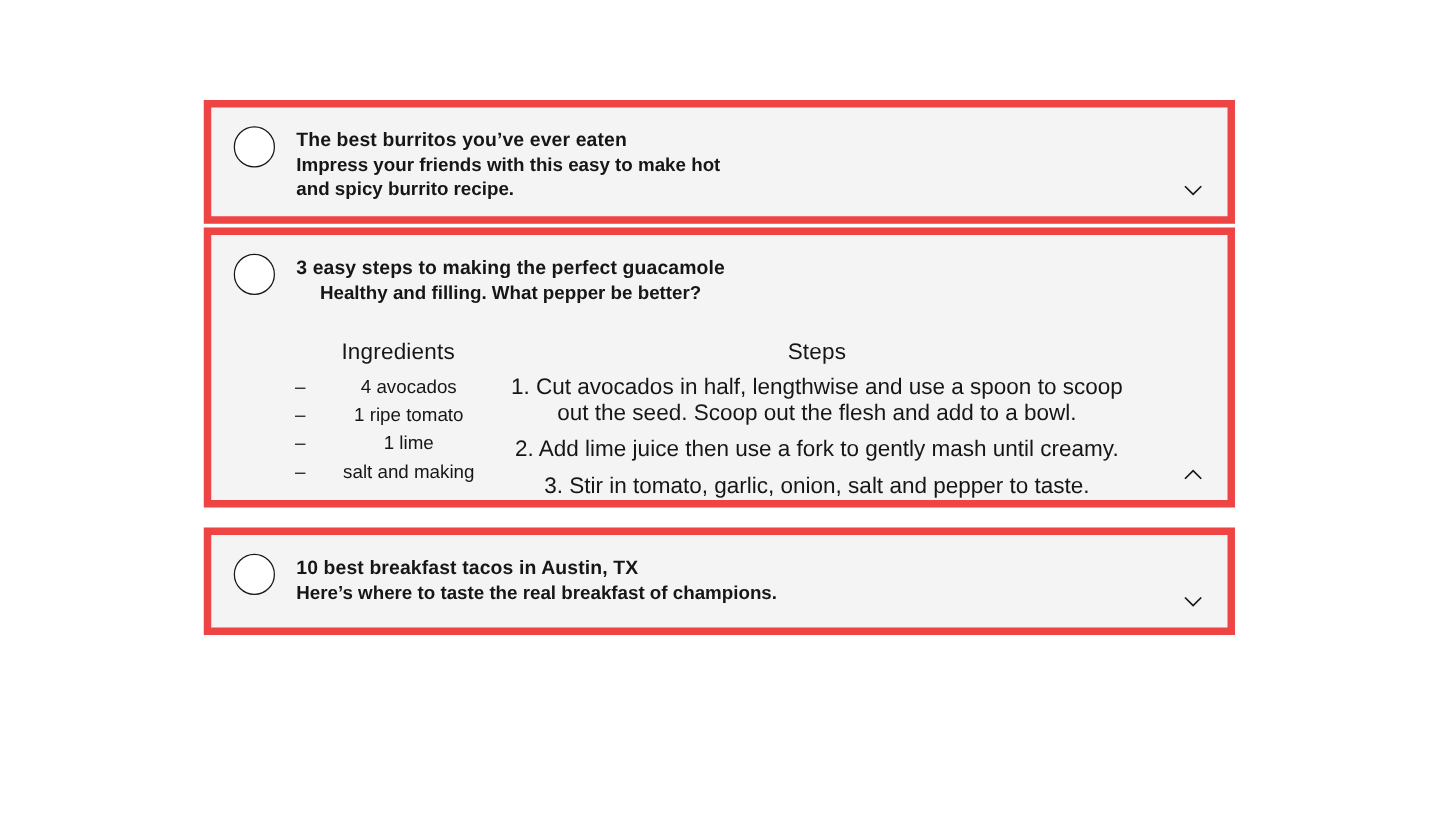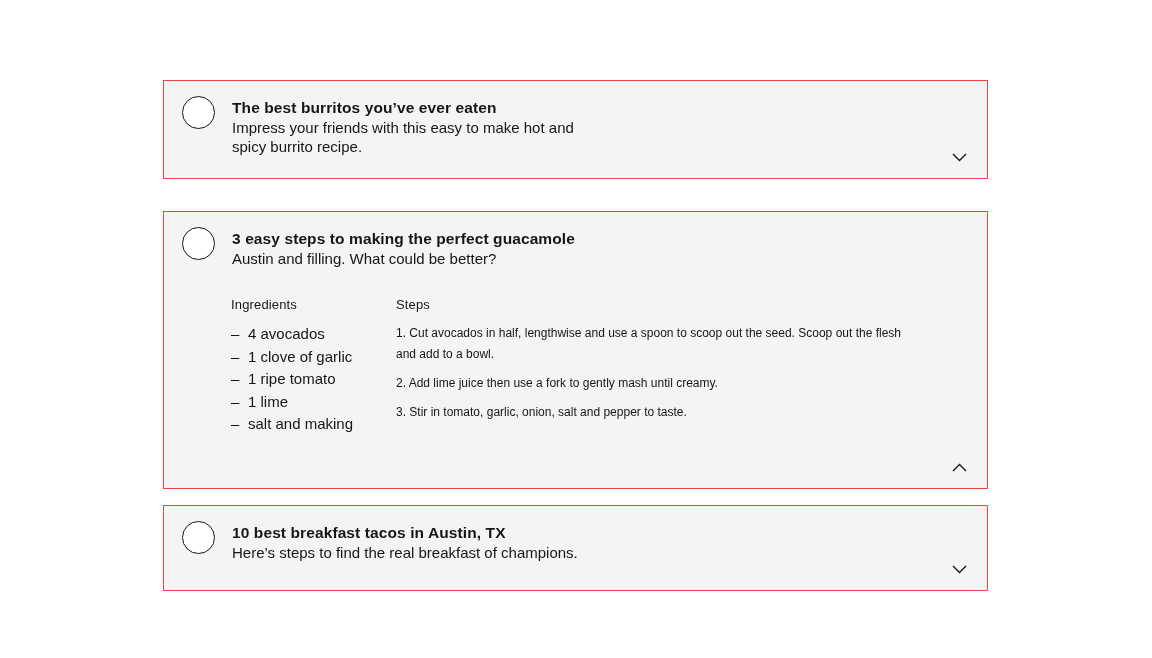--- a/index.html
+++ b/index.html
@@ -15,24 +15,24 @@
   .card-stack {
     position: absolute;
     left: 163px;
     top: 80px;
     width: 825px;
   }
   .card {
     position: relative;
     width: 825px;
     background: #f4f4f4;
-    border: 1px solid #ef4444;
+    border: 6px solid #ef4444;
   }
   .card-1 { height: 99px; }
-  .card-2 { height: 278px; margin-top: 32px; }
+  .card-2 { height: 224px; margin-top: 3px; text-align: center; }
   .card-3 { height: 86px; margin-top: 16px; }
   .card-header {
     display: flex;
     align-items: flex-start;
     padding: 15px 18px 0 18px;
   }
   .avatar {
     width: 33px;
     height: 33px;
     border: 1.5px solid #161616;
@@ -45,21 +45,21 @@
     padding-top: 2px;
   }
   .card-title {
     font-size: 15.5px;
     font-weight: 700;
     line-height: 19px;
     letter-spacing: 0.1px;
   }
   .card-subtitle {
     font-size: 15px;
-    font-weight: 400;
+    font-weight: 700;
     line-height: 18.5px;
     margin-top: 2px;
   }
   .narrow { max-width: 352px; }
   .toggle-btn {
     position: absolute;
     right: 20px;
     bottom: 15px;
     width: 16px;
     height: 12px;
@@ -74,40 +74,40 @@
   .chevron { display: block; }
   .recipe-body {
     position: absolute;
     left: 67px;
     top: 85px;
     display: flex;
   }
   .col-ingredients { width: 165px; }
   .col-steps { width: 505px; }
   .col-heading {
-    font-size: 13px;
+    font-size: 18px;
     font-weight: 400;
     line-height: 16px;
     letter-spacing: 0.15px;
     margin-bottom: 10px;
   }
   .ingredient-list { list-style: none; }
   .ingredient-list li {
     font-size: 15px;
     line-height: 22.5px;
     padding-left: 17px;
     position: relative;
   }
   .ingredient-list li::before {
     content: "\2013";
     position: absolute;
     left: 0;
   }
   .steps-list p {
-    font-size: 12px;
+    font-size: 18px;
     line-height: 21px;
     margin-bottom: 8px;
   }
 </style>
 </head>
 <body>
 
 <div class="card-stack">
 
   <div class="card card-1">
@@ -123,30 +123,29 @@
         <polyline points="1,1 7.5,7.5 14,1" fill="none" stroke="#161616" stroke-width="1.4"></polyline>
       </svg>
     </button>
   </div>
 
   <div class="card card-2">
     <div class="card-header">
       <div class="avatar"></div>
       <div class="header-text">
         <div class="card-title">3 easy steps to making the perfect guacamole</div>
-        <div class="card-subtitle">Austin and filling. What could be better?</div>
+        <div class="card-subtitle">Healthy and filling. What pepper be better?</div>
       </div>
     </div>
 
     <div class="recipe-body">
       <div class="col-ingredients">
         <div class="col-heading">Ingredients</div>
         <ul class="ingredient-list">
           <li>4 avocados</li>
-          <li>1 clove of garlic</li>
           <li>1 ripe tomato</li>
           <li>1 lime</li>
           <li>salt and making</li>
         </ul>
       </div>
       <div class="col-steps">
         <div class="col-heading">Steps</div>
         <div class="steps-list">
           <p>1. Cut avocados in half, lengthwise and use a spoon to scoop out the seed. Scoop out the flesh and add to a bowl.</p>
           <p>2. Add lime juice then use a fork to gently mash until creamy.</p>
@@ -160,21 +159,21 @@
         <polyline points="1,1 7.5,7.5 14,1" fill="none" stroke="#161616" stroke-width="1.4"></polyline>
       </svg>
     </button>
   </div>
 
   <div class="card card-3">
     <div class="card-header">
       <div class="avatar"></div>
       <div class="header-text">
         <div class="card-title">10 best breakfast tacos in Austin, TX</div>
-        <div class="card-subtitle">Here’s steps to find the real breakfast of champions.</div>
+        <div class="card-subtitle">Here’s where to taste the real breakfast of champions.</div>
       </div>
     </div>
     <button class="toggle-btn">
       <svg class="chevron" width="15" height="9" viewBox="0 0 15 9">
         <polyline points="1,1 7.5,7.5 14,1" fill="none" stroke="#161616" stroke-width="1.4"></polyline>
       </svg>
     </button>
   </div>
 
 </div>

